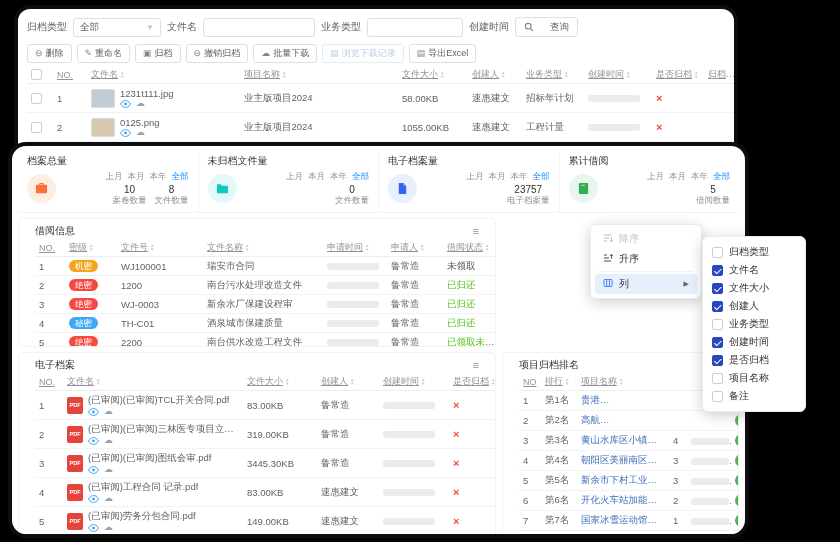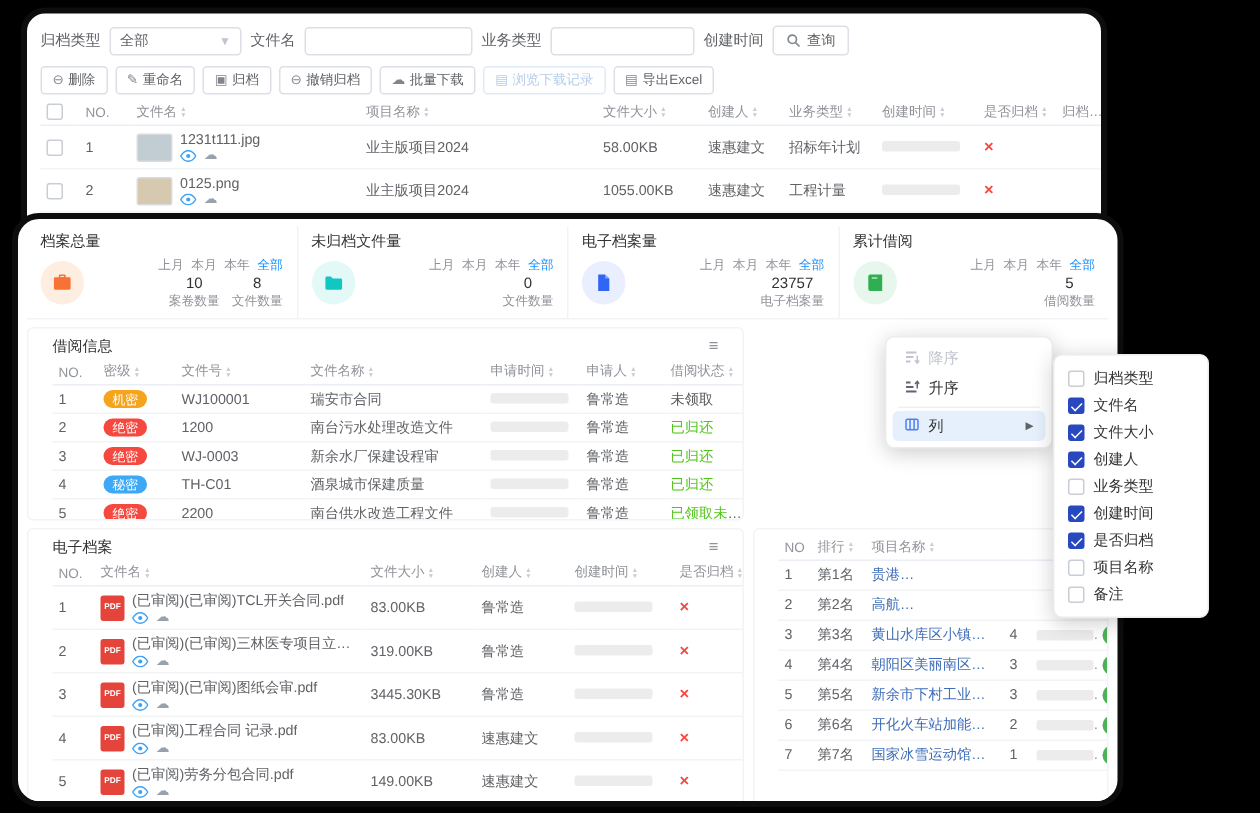--- a/index.html
+++ b/index.html
@@ -13,35 +13,35 @@
   .fbar{display:flex;align-items:center;gap:6px;height:22px;}
   .f-label{font-size:10px;color:#606266;white-space:nowrap;}
   .f-select,.f-input{height:19px;border:1px solid #dcdfe6;border-radius:3px;background:#fff;
     display:flex;align-items:center;font-size:9.5px;color:#606266;padding:0 6px;}
   .f-select{width:88px;}
   .dd{margin-left:auto;color:#c0c4cc;font-size:8px;}
   .w110{width:112px;}.w95{width:96px;}.w120{width:122px;}
   .ph{color:#c0c4cc;}
   .f-input.date svg{margin-left:auto;}
   .f-btn{height:20px;border:1px solid #dcdfe6;border-radius:3px;background:#fff;display:inline-flex;
-    align-items:center;gap:4px;font-size:9.5px;color:#606266;padding:0 8px;cursor:pointer;}
+    align-items:center;gap:16px;font-size:9.5px;color:#606266;padding:0 8px;cursor:pointer;}
 
   
   #toolbar{display:flex;align-items:center;gap:5px;height:26px;margin-top:2px;}
   .tbtn{height:19px;padding:0 7px;border:1px solid #dcdfe6;border-radius:3px;background:#fff;
     font-size:9px;color:#606266;display:inline-flex;align-items:center;gap:3px;cursor:pointer;}
   .tbtn .ticon{font-size:9px;color:#82868c;line-height:1;}
   .tbtn.disabled{color:#b4cdea;border-color:#e1ebf8;}
   .tbtn.disabled .ticon{color:#b4cdea;}
 
   
   table{border-collapse:collapse;table-layout:fixed;width:100%;}
   th,td{padding:2px 4px;font-size:9.5px;color:#606266;white-space:nowrap;overflow:hidden;
     text-overflow:ellipsis;text-align:left;}
-  thead th{color:#909399;font-size:9px;font-weight:normal;border-bottom:1px solid #ebeef5;height:17px;}
+  thead th{color:#909399;font-size:9px;font-weight:normal;border-bottom:1px solid #ebeef5;height:17px;text-decoration:underline;}
   tbody td{border-bottom:1px solid #f2f3f5;}
   .crt{display:inline-flex;flex-direction:column;font-size:4.5px;line-height:3.6px;color:#c8ccd3;
     vertical-align:middle;margin-left:2px;}
   .cb{width:11px;height:11px;border:1px solid #c9cdd4;border-radius:2px;background:#fff;position:relative;}
   .cb.on{background:#2848c0;border-color:#2848c0;}
   .cb.on::after{content:"";position:absolute;left:3.4px;top:1px;width:3px;height:5.5px;
     border:solid #fff;border-width:0 1.5px 1.5px 0;transform:rotate(45deg);}
   .bar{display:inline-block;width:52px;height:7px;background:#ececec;border-radius:2px;vertical-align:middle;}
   .no-x{color:#f5483f;font-weight:bold;font-size:11px;}
 
@@ -596,20 +596,23 @@
               </td>
               <td>149.00KB</td>
               <td>速惠建文</td>
               <td><span class="bar"></span></td>
               <td><span class="no-x">×</span></td>
             </tr>
           </tbody>
       </table>
     </div>
     <div class="section" id="rankSec">
+      <div class="sec-title">
+        <span>项目归档排名</span>
+      </div>
       <table id="rankTable">
         <colgroup>
             <col style="width:22px">
             <col style="width:36px">
             <col style="width:92px">
             <col style="width:18px">
             <col style="width:44px">
             <col style="width:28px">
           </colgroup>
         <thead>

